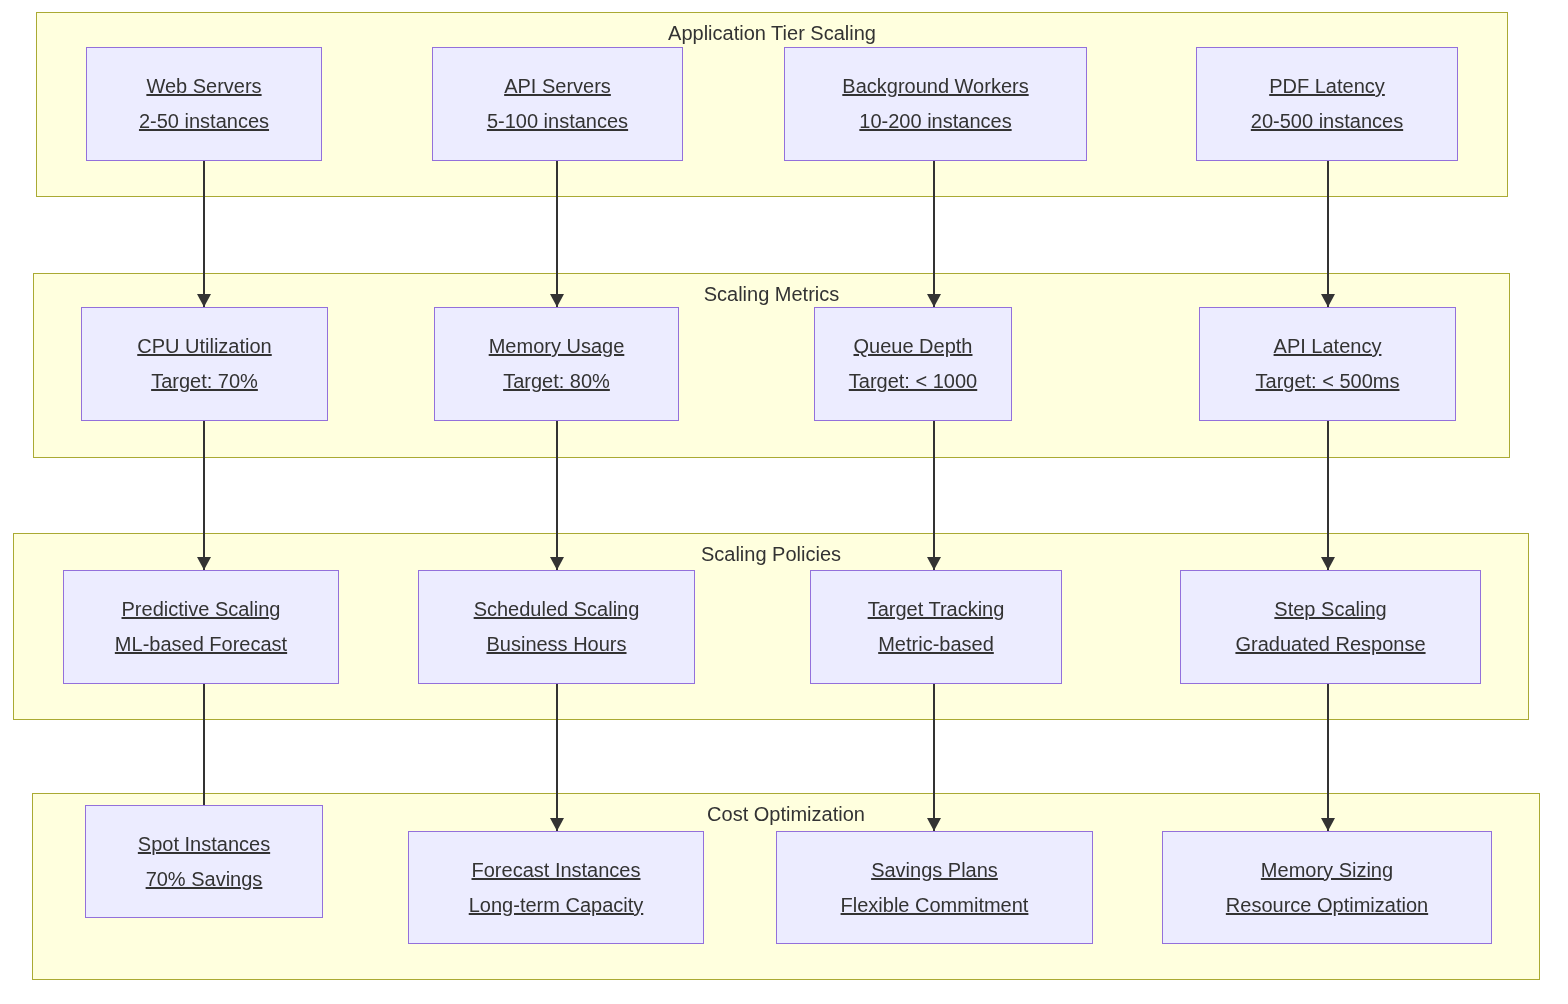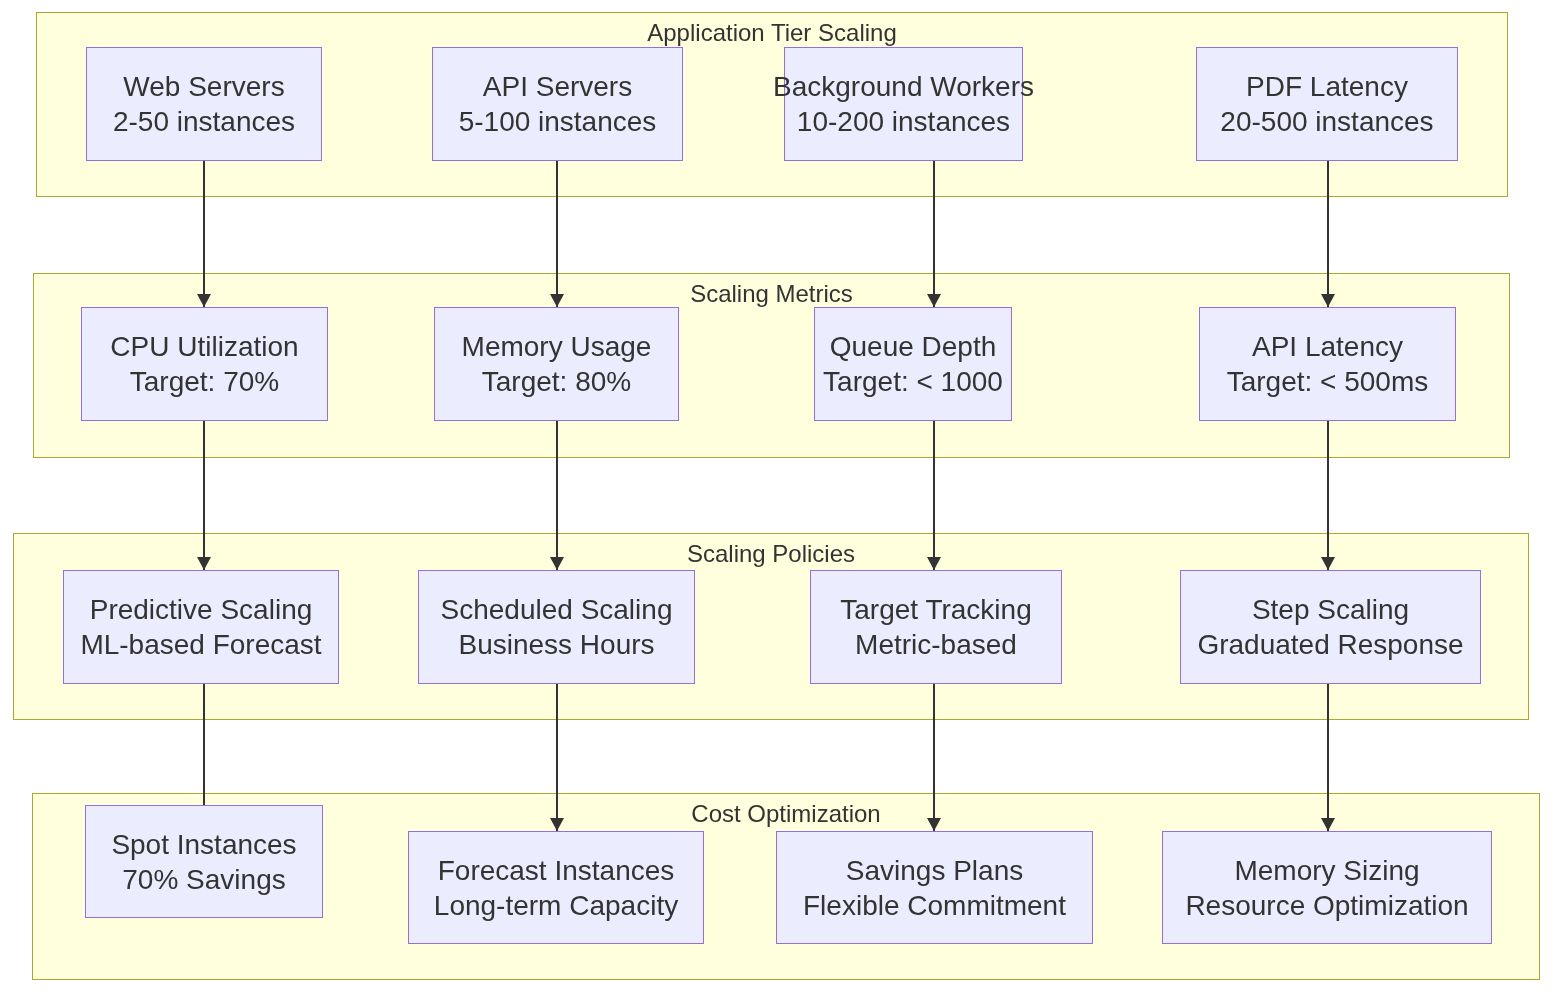--- a/index.html
+++ b/index.html
@@ -12,29 +12,29 @@
     position:relative;width:1568px;height:1004px;overflow:hidden;
     font-family:"Liberation Sans","DejaVu Sans",sans-serif;color:var(--text);
     background:var(--page-bg);
   }
   .band{
     position:absolute;background:var(--band-fill);
     border:1.5px solid var(--band-border);box-sizing:border-box;
   }
   .band-title{
     position:absolute;top:7px;left:0;right:0;text-align:center;
-    font-size:24px;line-height:26px;color:var(--text);
+    font-size:20px;line-height:26px;color:var(--text);
   }
   .node{
     position:absolute;background:var(--node-fill);
     border:1.5px solid var(--node-border);box-sizing:border-box;
     display:flex;flex-direction:column;justify-content:center;align-items:center;
     text-align:center;
   }
-  .nl{font-size:28px;line-height:35px;color:var(--text);white-space:nowrap;}
+  .nl{font-size:20px;line-height:35px;color:var(--text);white-space:nowrap;text-decoration:underline;}
   .arrow{position:absolute;width:2px;background:var(--arrow);}
   .arrow::after{
     content:"";position:absolute;bottom:0;left:50%;transform:translateX(-50%);
     width:0;height:0;border:7px solid transparent;border-bottom:none;
     border-top:13px solid var(--arrow);
   }
 </style>
 </head>
 <body>
 
@@ -72,21 +72,21 @@
   <div class="arrow" style="left:1327px;top:683px;height:148px"></div>
 
   <div class="node" style="left:86px;top:47px;width:236px;height:114px">
     <div class="nl">Web Servers</div>
     <div class="nl">2-50 instances</div>
   </div>
   <div class="node" style="left:432px;top:47px;width:251px;height:114px">
     <div class="nl">API Servers</div>
     <div class="nl">5-100 instances</div>
   </div>
-  <div class="node" style="left:784px;top:47px;width:239px;height:114px">
+  <div class="node" style="left:784px;top:47px;width:303px;height:114px">
     <div class="nl">Background Workers</div>
     <div class="nl">10-200 instances</div>
   </div>
   <div class="node" style="left:1196px;top:47px;width:262px;height:114px">
     <div class="nl">PDF Latency</div>
     <div class="nl">20-500 instances</div>
   </div>
 
   <div class="node" style="left:81px;top:307px;width:247px;height:114px">
     <div class="nl">CPU Utilization</div>

